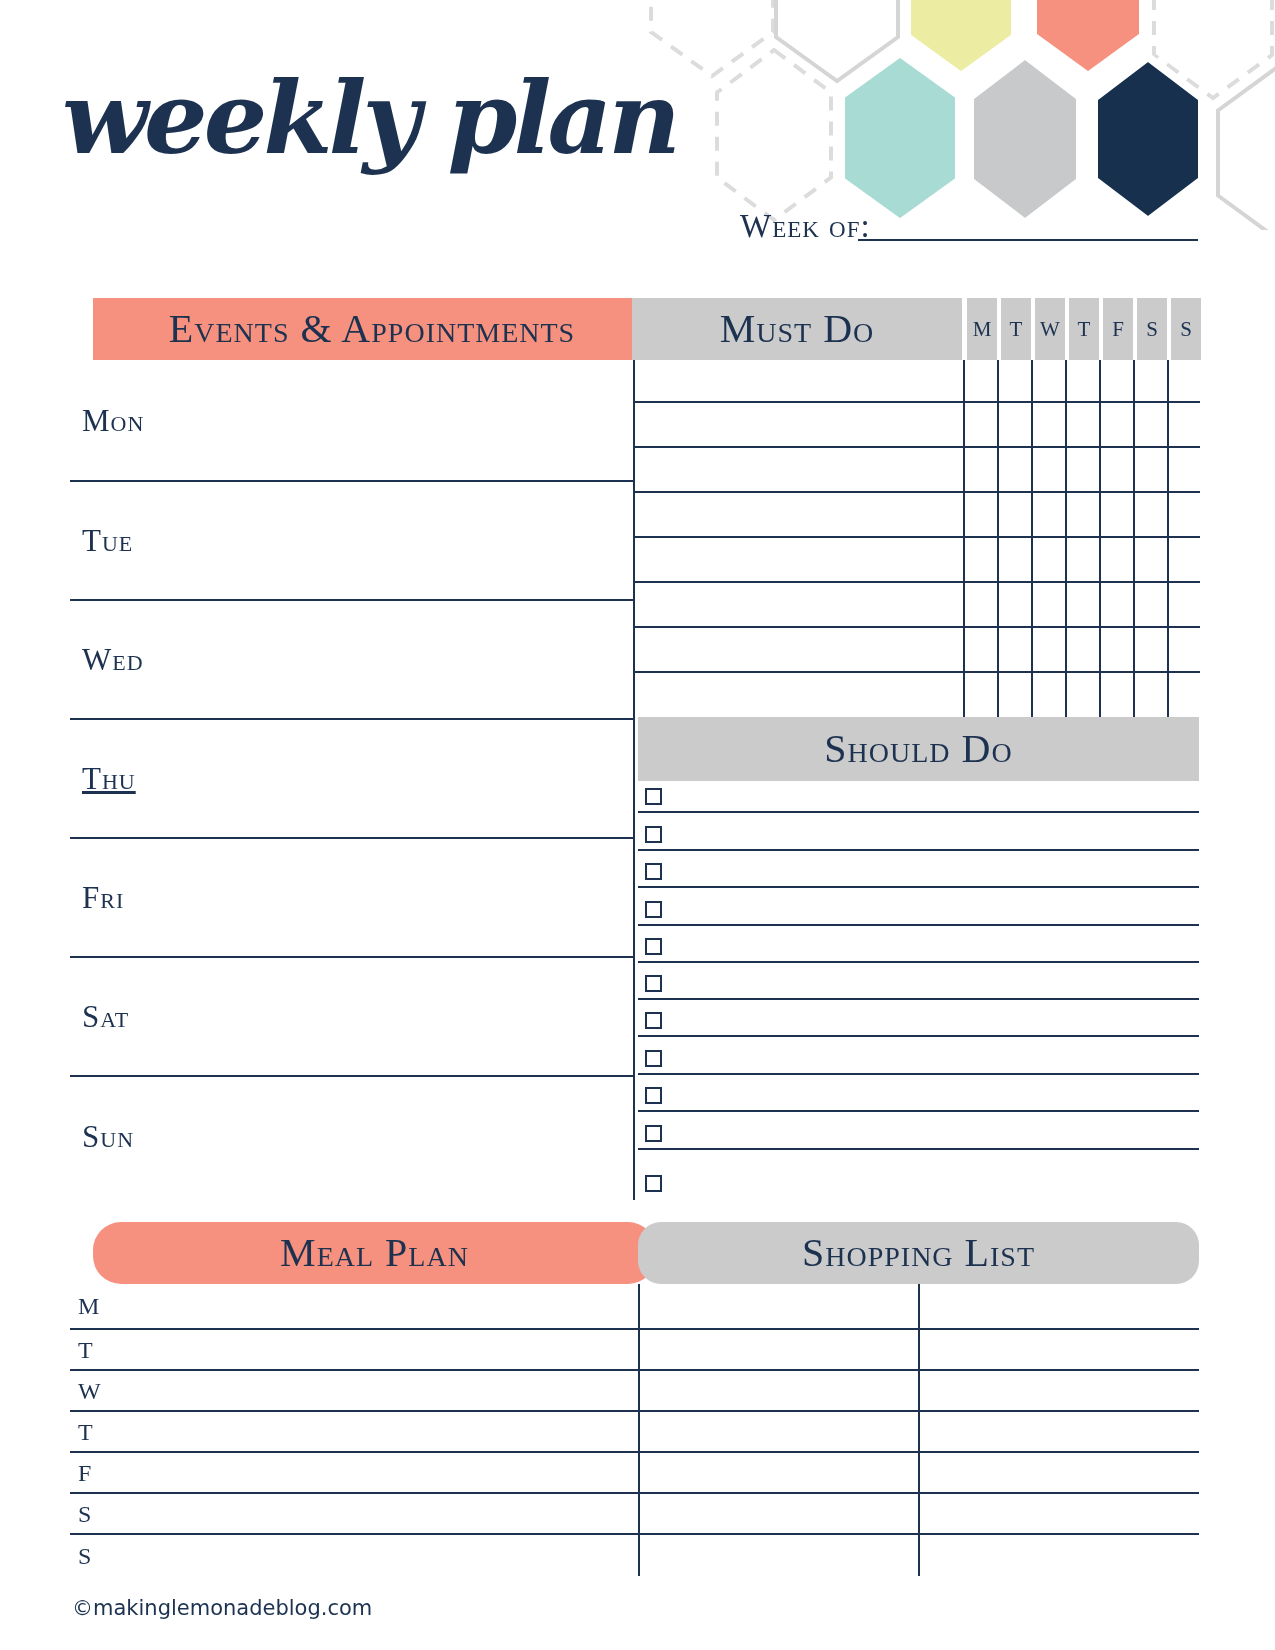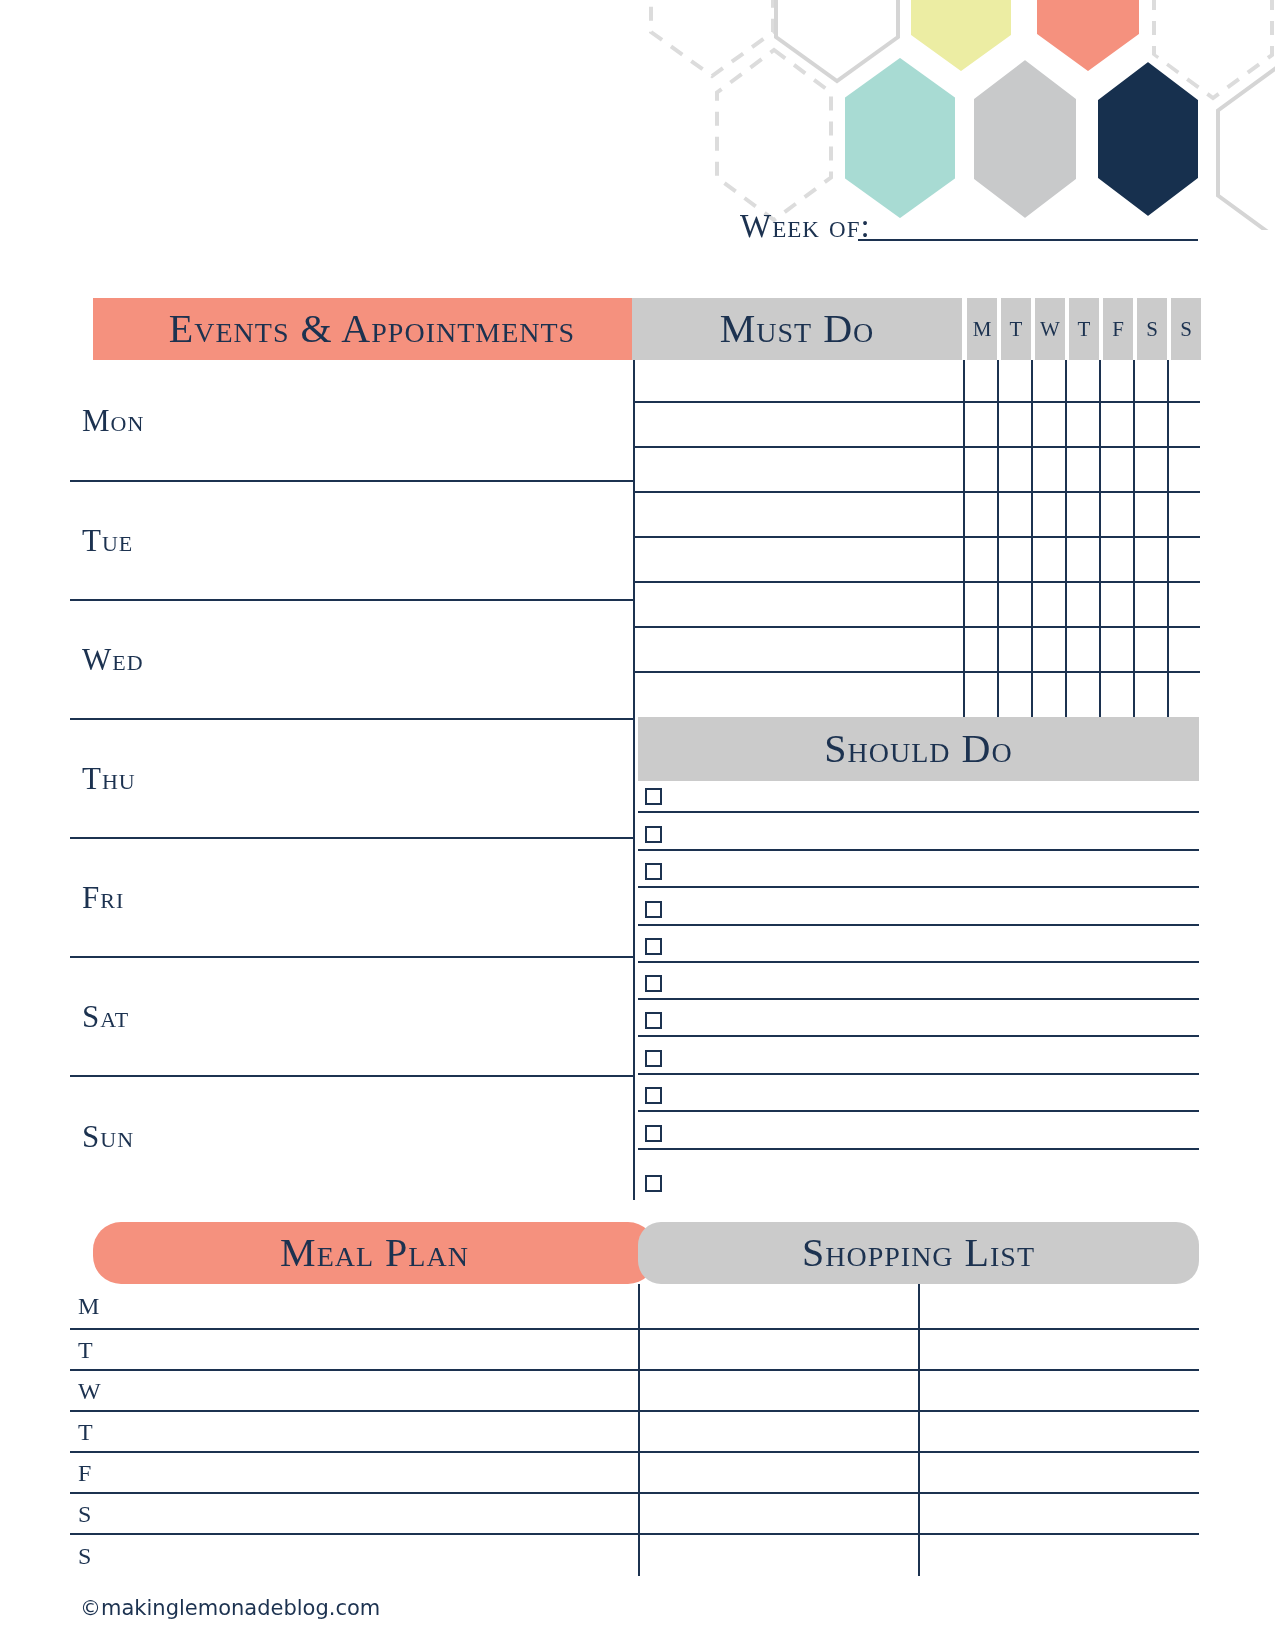--- a/index.html
+++ b/index.html
@@ -29,28 +29,29 @@
              display:flex;align-items:center;justify-content:center;font-size:21px;line-height:1;}
   .md-row{position:absolute;left:635px;width:565px;box-sizing:border-box;}
   .sd-row{position:absolute;left:638px;width:561px;box-sizing:border-box;}
   .row-border{border-bottom:2px solid var(--navy);}
   .checkbox{position:absolute;left:7px;bottom:6px;width:13px;height:13px;background:#fff;
             border:2px solid var(--navy);}
   .meal-row{position:absolute;left:70px;width:1129px;display:flex;align-items:center;box-sizing:border-box;}
   .meal-letter{font-size:24px;padding-left:8px;line-height:1;}
   .hotspot{position:absolute;background:transparent;}
   .footer{position:absolute;left:72px;top:1596px;font-family:"DejaVu Sans",sans-serif;
-          font-size:21px;color:var(--navy);margin-left:8px;}
+          font-size:21px;color:var(--navy);}
   svg polygon{shape-rendering:geometricPrecision;}
 </style>
 </head>
 <body>
 
 <div class="page">
 
+  <div class="title">weekly plan</div>
 
   <div class="hexwrap">
     <svg width="685" height="230" viewBox="0 0 685 230">
 
       <polygon points="122,-100 183,-56 183,32 122,76 61,32 61,-56" fill="none" stroke="var(--dashed-gray)" stroke-width="4" stroke-dasharray="14 11"></polygon>
       <polygon points="247,-95 308,-51 308,37 247,81 186,37 186,-51" fill="none" stroke="var(--outline-gray)" stroke-width="4"></polygon>
       <polygon points="623,-74 682,-31 682,55 623,98 564,55 564,-31" fill="none" stroke="var(--dashed-gray)" stroke-width="4" stroke-dasharray="14 11"></polygon>
       <polygon points="184,50 241,92.5 241,177.5 184,220 127,177.5 127,92.5" fill="none" stroke="var(--dashed-gray)" stroke-width="4" stroke-dasharray="14 11"></polygon>
       <polygon points="686,68 744,110.5 744,195.5 686,238 628,195.5 628,110.5" fill="none" stroke="var(--outline-gray)" stroke-width="4"></polygon>
 
@@ -94,21 +95,21 @@
 
 <div class="ev-row ev-border" style="top: 360px; height: 122px;">
       <div class="day-label">Mon</div>
     </div>
     <div class="ev-row ev-border" style="top: 482px; height: 119px;">
       <div class="day-label">Tue</div>
     </div>
     <div class="ev-row ev-border" style="top: 601px; height: 119px;">
       <div class="day-label">Wed</div>
     </div>
-    <div class="ev-row ev-border" style="top: 720px; height: 119px;">
+    <div class="ev-row ev-border" style="top: 720px; height: 119px; text-decoration: underline;">
       <div class="day-label">Thu</div>
     </div>
     <div class="ev-row ev-border" style="top: 839px; height: 119px;">
       <div class="day-label">Fri</div>
     </div>
     <div class="ev-row ev-border" style="top: 958px; height: 119px;">
       <div class="day-label">Sat</div>
     </div>
     <div class="ev-row" style="top: 1077px; height: 119px;">
       <div class="day-label">Sun</div>

